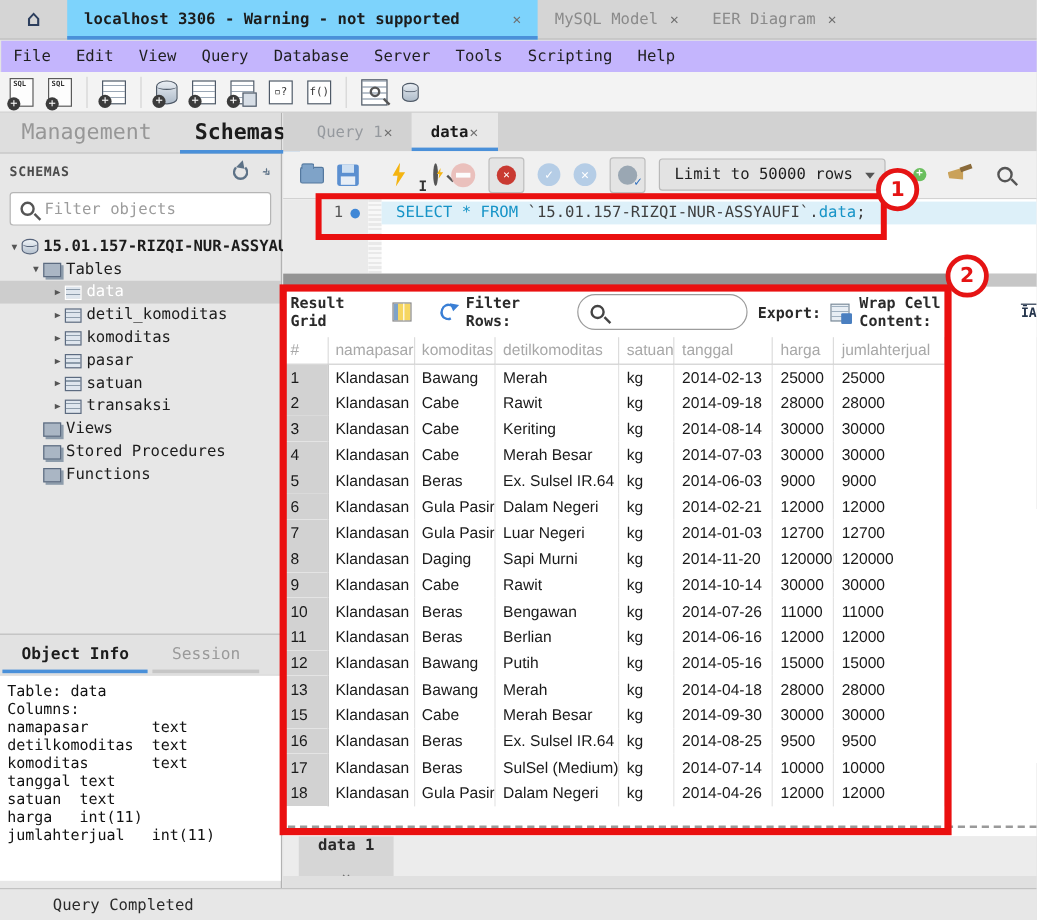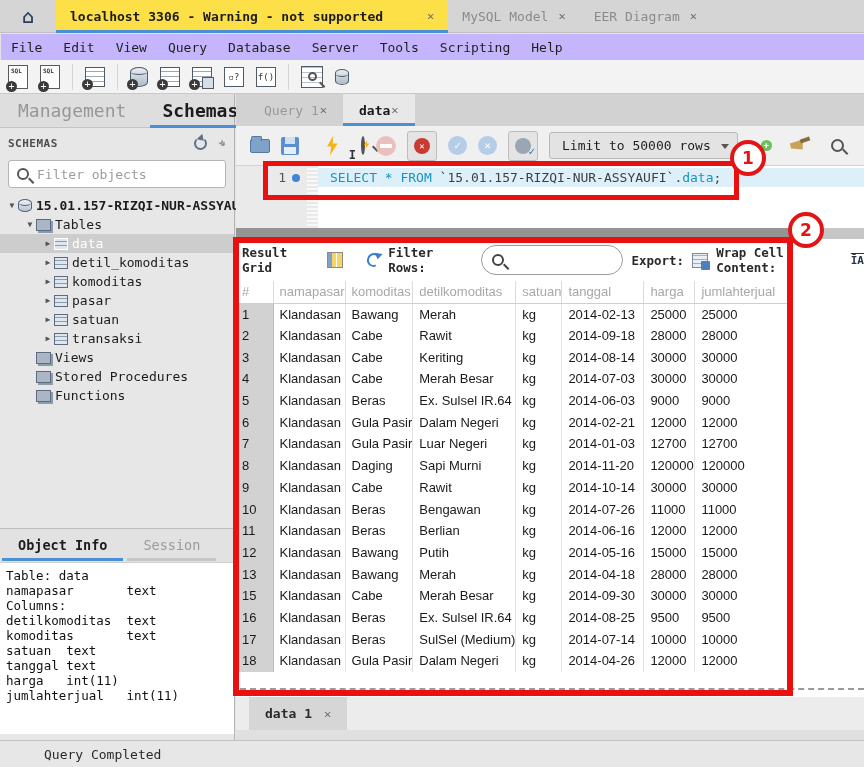--- a/index.html
+++ b/index.html
@@ -8,21 +8,21 @@
     position:relative; width:864px; height:767px; overflow:hidden;
     font-family:"DejaVu Sans Mono","Liberation Mono",monospace;
     font-size:13px; color:#222; background:#e4e4e4;
   }
   
   .win-tabbar { position:absolute; left:0; top:0; width:864px; height:33px;
     background:#d5d5d5; border-bottom:1px solid #bfbfbf; display:flex; align-items:center; }
   .home-btn { width:56px; text-align:center; font-size:19px; color:#2c3e5d; font-weight:bold; }
   .win-tab { position:relative; height:33px; display:flex; align-items:center; gap:10px;
     padding:0 14px; color:#8a8a8a; font-size:13px; }
-  .win-tab.active { color:#1c1c1c; font-weight:bold; background:#fde047;gap:44px; }
+  .win-tab.active { color:#1c1c1c; font-weight:bold; background:#7dd3fc;gap:44px; }
   .win-tab.active::after { content:""; position:absolute; left:0; right:0; bottom:0; height:3px; background:#4a90d9; }
   .tab-close { font-weight:bold; color:#6e6e6e; font-size:12px; }
   
   .menubar { position:absolute; left:1px; top:34px; width:864px; height:26px; background:#c4b5fd;
     display:flex; align-items:center; gap:21px; padding-left:10px; font-size:13px; color:#1f1f1f; }
   
   .main-toolbar { position:absolute; left:0; top:60px; width:864px; height:34px; background:#f3f3f3;
     border-bottom:1px solid #c9c9c9; display:flex; align-items:center; gap:12px; padding-left:8px; }
   .tb-sep { width:1px; height:26px; background:#d4d4d4; }
   .doc-ico { position:relative; width:20px; height:24px; background:#fdfdfd; border:1px solid #5a5a5a; }
@@ -170,21 +170,21 @@
   table.grid { border-collapse:collapse; table-layout:fixed; position:absolute; left:0; top:42px;
     font-family:"Liberation Sans","DejaVu Sans",sans-serif; font-size:13px; color:#1a1a1a; }
   table.grid th { height:22px; font-weight:normal; color:#a8a8a8; text-align:left; padding:0 0 0 6px;
     border-right:1px solid #dcdcdc; border-bottom:1px solid #cfcfcf; background:#fff; overflow:hidden; white-space:nowrap; }
   table.grid td { height:21.7px; padding:0 0 0 6px; border-right:1px solid #e4e4e4; overflow:hidden; white-space:nowrap; }
   table.grid td:first-child { background:#d2d2d2; border-right:1px solid #bdbdbd; }
   
   .res-tabbar { position:absolute; left:236px; top:697px; width:628px; height:33px; background:#ececec;
     display:flex; align-items:center; padding-left:13px; }
   .res-tab { height:33px; display:flex; align-items:center; gap:12px; padding:0 16px; background:#d6d6d6;
-    font-weight:bold; color:#2a2a2a; font-size:13px; }
+    font-weight:bold; color:#2a2a2a; font-size:13px;flex-direction:column; }
   .below-res { position:absolute; left:236px; top:730px; width:628px; height:10px; background:#e0e0e0; }
   
   .ann-rect { position:absolute; border:5px solid #ea1010; z-index:20; pointer-events:none; }
   .ann-circle { position:absolute; width:36px; height:36px; border-radius:50%; background:#fff;
     border:4px solid #e51414; color:#e51414; font-weight:bold; font-size:17px; display:flex;
     align-items:center; justify-content:center; z-index:30; font-family:"DejaVu Sans",sans-serif; }
   .dash-line { position:absolute; left:240px; top:688px; width:624px; height:0;
     border-top:2px dashed #9a9a9a; z-index:15; }
 </style>
 </head>
@@ -317,26 +317,26 @@
     <div class="objinfo-tabs">
       <div class="oi-tab active">
         <span>Object Info</span>
       </div>
       <div class="oi-tab inactive">
         <span>Session</span>
       </div>
     </div>
     <div class="objinfo-body">
         <div>Table: data</div>
+        <div>Columns:</div>
         <div>namapasar	text</div>
-        <div>Columns:</div>
         <div>detilkomoditas	text</div>
         <div>komoditas	text</div>
+        <div>tanggal	text</div>
         <div>satuan	text</div>
-        <div>tanggal	text</div>
         <div>harga	int(11)</div>
         <div>jumlahterjual	int(11)</div>
       </div>
   </div>
 
   <div class="sql-tabbar">
     <div class="sql-tab">
       <span>Query 1</span>
       <span class="tab-close">✕</span>
     </div>

